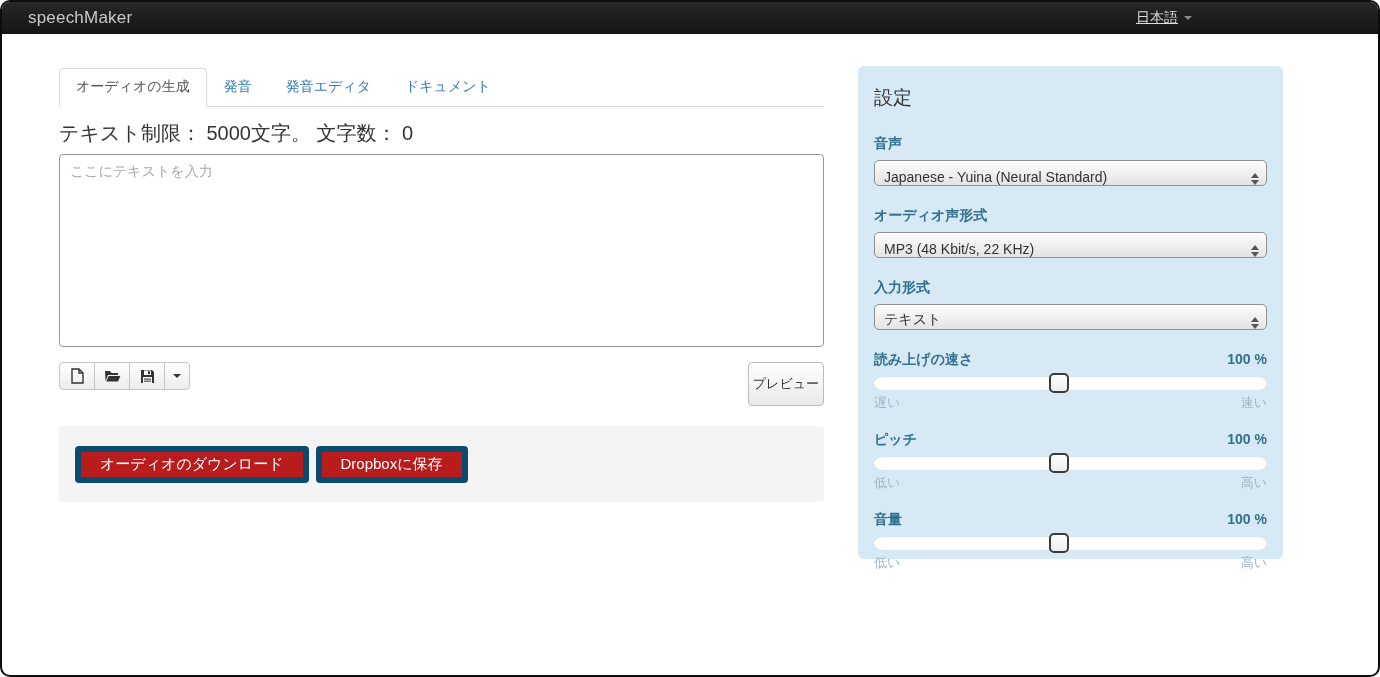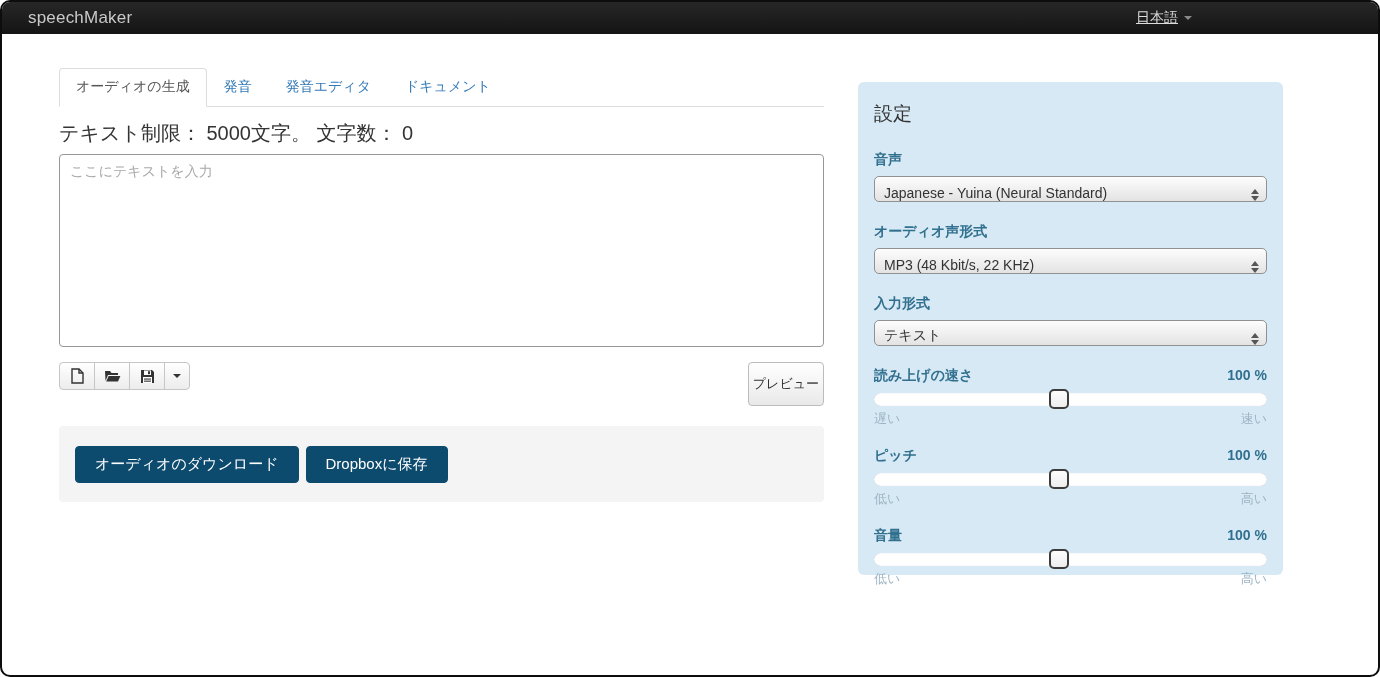--- a/index.html
+++ b/index.html
@@ -49,26 +49,26 @@
     height:44px; padding:0 4px; font-size:13px; color:#333;
     background:linear-gradient(#ffffff,#e9e9e9); border:1px solid #bcbcbc;
     border-radius:4px; cursor:pointer; font-family:inherit;
   }
   .well{
     margin-top:20px; width:765px; height:76px; background:#f4f4f4;
     border-radius:4px; padding:20px 0 0 16px; display:flex; gap:7px;
   }
   .btn-primary{
     height:37px; padding:0 19px; font-size:15px; color:#fff;
-    background:#0c4a6e; border:1px solid #0c4a6e; border-radius:4px;
+    background:#b91c1c; border:6px solid #0c4a6e; border-radius:4px;
     cursor:pointer; font-family:inherit;
   }
   
   .settings{
-    position:absolute; left:856px; top:80px; width:425px; height:493px;
+    position:absolute; left:856px; top:64px; width:425px; height:493px;
     background:#d7e9f4; border-radius:6px; padding:19px 16px;
   }
   .settings-title{ font-size:19px; font-weight:400; color:#333; margin-bottom:24px; }
   .field-label{ font-size:14px; font-weight:700; color:#31708f; margin-bottom:7px; }
   .select{
     height:26px; width:100%; background:linear-gradient(#fdfdfd,#e3e3e3);
     border:1px solid #919191; border-radius:5px; display:flex; align-items:flex-end;
     justify-content:space-between; padding:0 7px 0 9px; font-size:14px; color:#333;
     cursor:pointer; margin-bottom:21px;
   }

